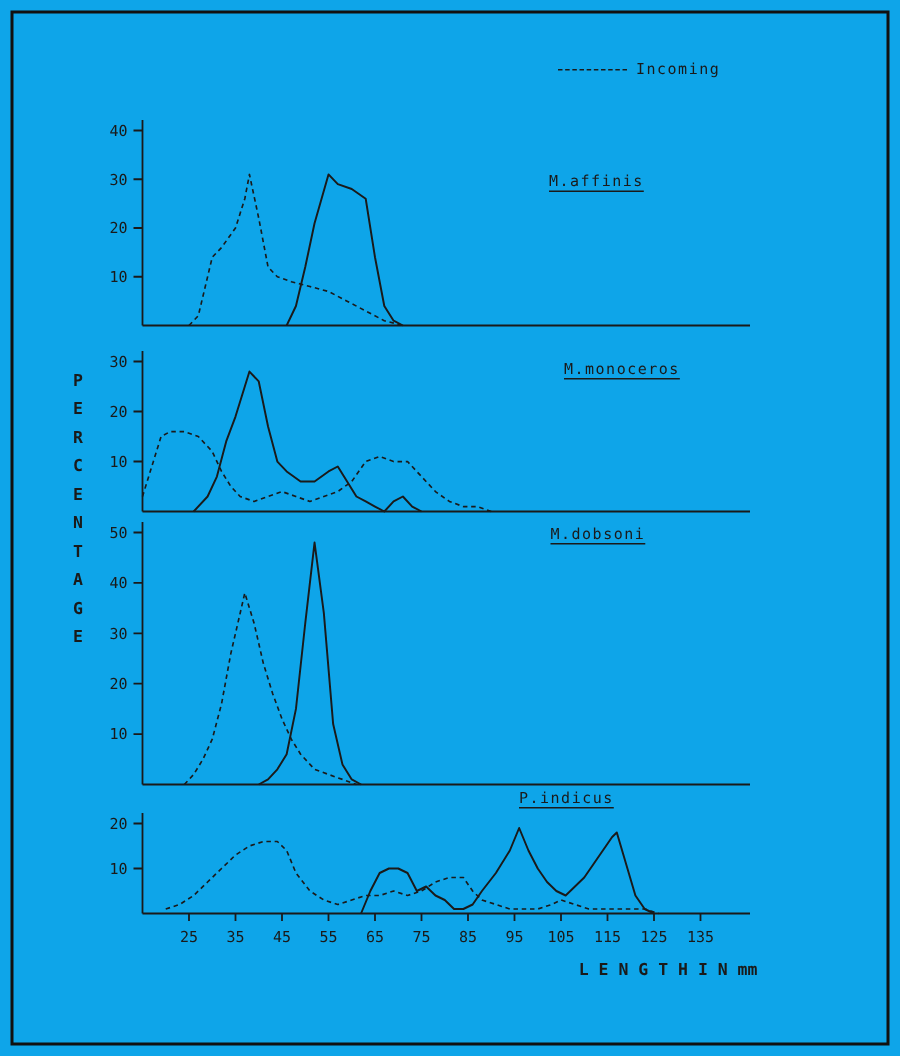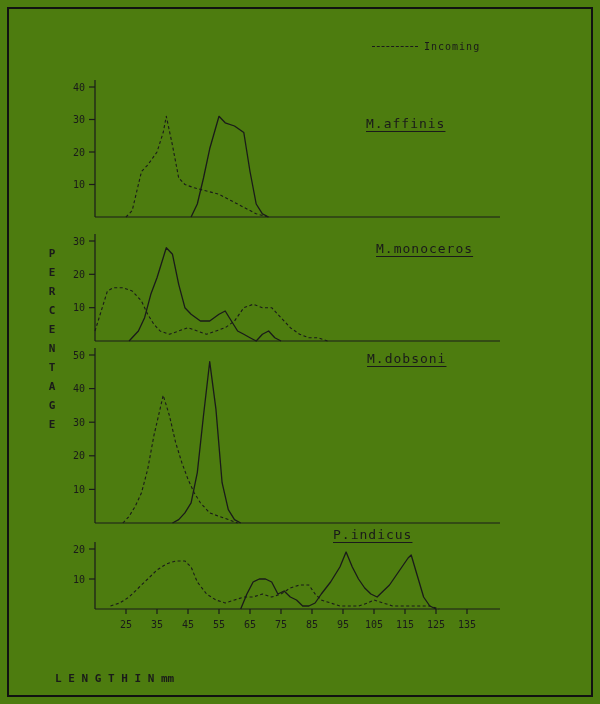--- a/index.html
+++ b/index.html
@@ -1,39 +1,39 @@
 <!DOCTYPE html>
 <html><head>
 <meta charset="utf-8">
 <style>
   html,body{margin:0;padding:0;background:#e8e8e8;}
   .page{
-    position:relative;width:600px;height:704px;background:#4d7c0f;
+    position:relative;width:600px;height:704px;background:#0ea5e9;
     font-family:"DejaVu Sans Mono","Liberation Mono",monospace;color:#1a1a1a;
     overflow:hidden;
   }
   .frame{position:absolute;left:7px;top:7px;right:7px;bottom:7px;border:2px solid #111;}
   .legend{position:absolute;left:372px;top:38px;font-size:10px;}
   .legend-row{display:flex;align-items:center;height:17px;}
   .swatch{width:46px;height:0;border-top:1.3px solid #1a1a1a;margin-right:6px;}
   .swatch.dashed{border-top-style:dashed;}
   .legend-label{font-size:10px;letter-spacing:1px;}
   .y-axis-label{
     position:absolute;left:44px;top:244px;width:16px;
     font-size:11px;font-weight:bold;
   }
   .y-axis-label .vchar{display:block;text-align:center;line-height:19px;}
   .panel-svg{position:absolute;left:55px;}
   .panel-title{
-    position:absolute;font-size:13px;letter-spacing:1px;
+    position:absolute;font-size:10px;letter-spacing:1px;
     text-decoration:underline;text-underline-offset:3px;
   }
   .x-axis-svg{position:absolute;left:55px;top:609px;}
   .x-axis-title{
-    position:absolute;left:55px;top:672px;width:450px;text-align:left;
+    position:absolute;left:55px;top:640px;width:450px;text-align:right;
     font-size:11px;font-weight:bold;
   }
   .ax{stroke:#1a1a1a;stroke-width:1.2;}
   .ln{fill:none;stroke:#1a1a1a;stroke-width:1.3;stroke-linejoin:round;}
   .ln.dash{stroke-dasharray:3 2.5;stroke-width:1.1;}
   .tick{font-family:"DejaVu Sans Mono","Liberation Mono",monospace;font-size:10px;fill:#1a1a1a;}
 </style>
 </head>
 <body>
 
@@ -109,21 +109,21 @@
       <text x="30" y="42.5" class="tick" text-anchor="end">10</text>
       <line x1="34" y1="9" x2="40" y2="9" class="ax"></line>
       <text x="30" y="12.5" class="tick" text-anchor="end">20</text>
       <polyline points="55.5,66.0 64.8,63.0 74.1,57.0 83.4,48.0 92.7,39.0 102.0,30.0 111.3,24.0 120.6,21.0 129.9,21.0 136.1,27.0 142.3,42.0 151.6,54.0 160.9,60.0 170.2,63.0 179.5,60.0 188.8,57.0 198.1,57.0 207.4,54.0 216.7,57.0 226.0,54.0 235.3,48.0 244.6,45.0 253.9,45.0 260.1,54.0 266.3,60.0 275.6,63.0 284.9,66.0 294.2,66.0 303.5,66.0 312.8,63.0 319.0,60.0 328.3,63.0 337.6,66.0 346.9,66.0 356.2,66.0 365.5,66.0 374.8,66.0 384.1,69.0" class="ln dash"></polyline>
       <polyline points="185.7,69.0 191.9,54.0 198.1,42.0 204.3,39.0 210.5,39.0 216.7,42.0 222.9,54.0 229.1,51.0 235.3,57.0 241.5,60.0 247.7,66.0 253.9,66.0 260.1,63.0 266.3,54.0 275.6,42.0 284.9,27.0 291.1,12.0 297.3,27.0 303.5,39.0 309.7,48.0 315.9,54.0 322.1,57.0 328.3,51.0 334.5,45.0 340.7,36.0 346.9,27.0 353.1,18.0 356.2,15.0 362.4,36.0 368.6,57.0 374.8,66.0 381.0,69.0" class="ln"></polyline>
     </svg>
 
   <div class="panel-title" style="left:366px;top:116px">M.affinis</div>
   <div class="panel-title" style="left:376px;top:241px">M.monoceros</div>
   <div class="panel-title" style="left:367px;top:351px">M.dobsoni</div>
-  <div class="panel-title" style="left:333px;top:527px">P.indicus</div>
+  <div class="panel-title" style="left:346px;top:527px">P.indicus</div>
 
   <svg class="x-axis-svg" width="450" height="34">
       <line x1="71" y1="0" x2="71" y2="5" class="ax"></line>
       <text x="71" y="19" class="tick" text-anchor="middle">25</text>
       <line x1="102" y1="0" x2="102" y2="5" class="ax"></line>
       <text x="102" y="19" class="tick" text-anchor="middle">35</text>
       <line x1="133" y1="0" x2="133" y2="5" class="ax"></line>
       <text x="133" y="19" class="tick" text-anchor="middle">45</text>
       <line x1="164" y1="0" x2="164" y2="5" class="ax"></line>
       <text x="164" y="19" class="tick" text-anchor="middle">55</text>

